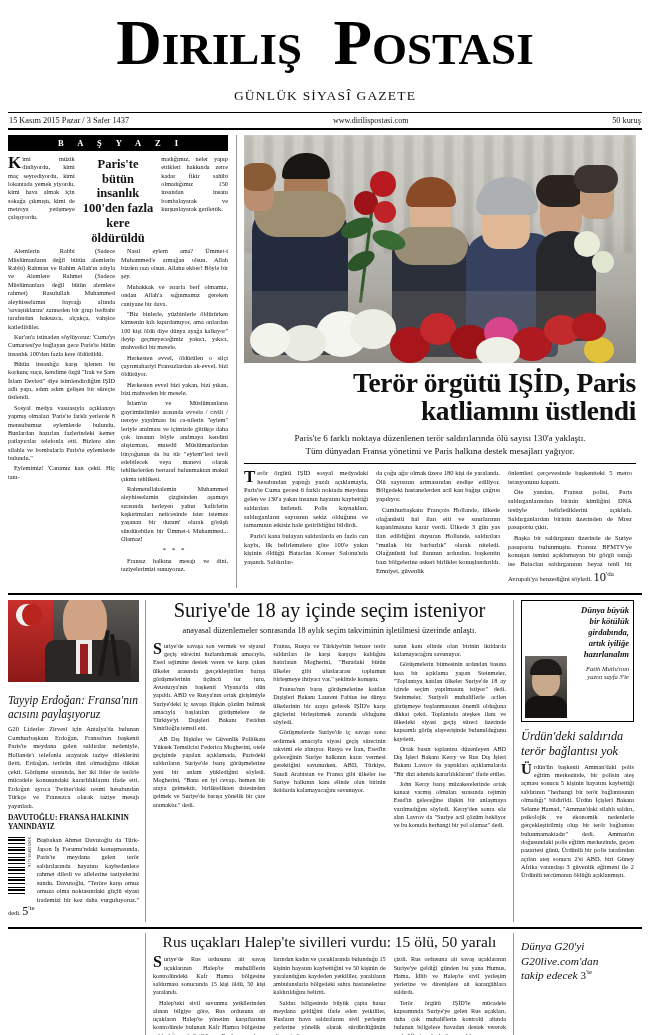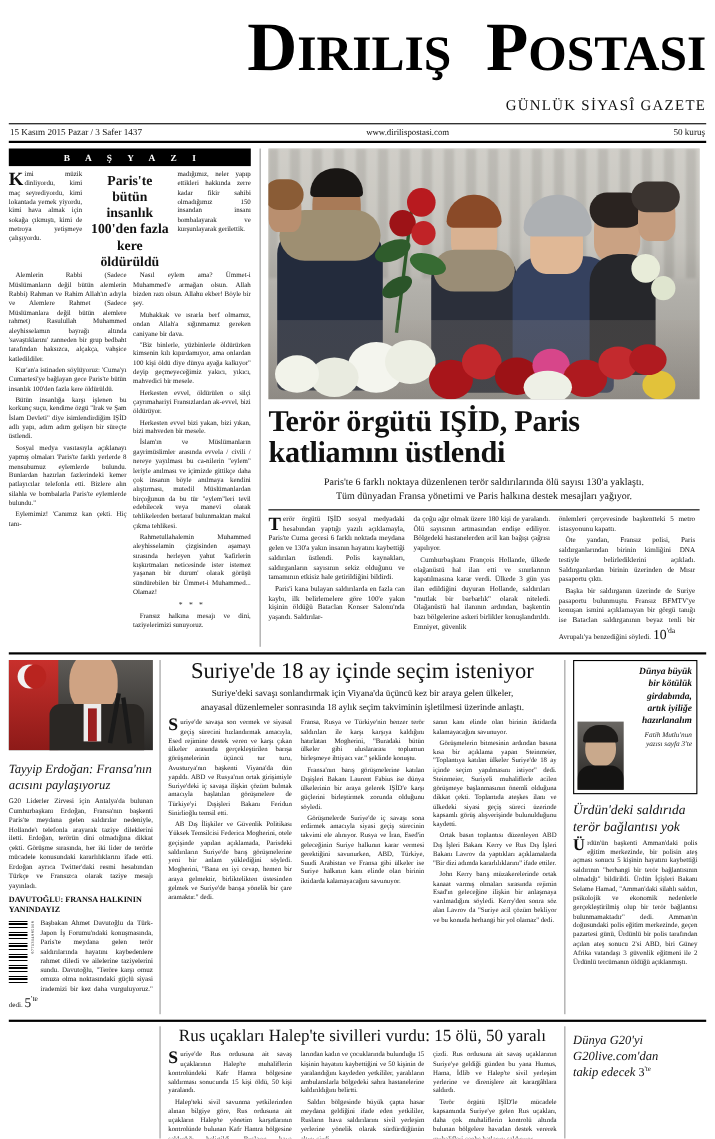--- a/index.html
+++ b/index.html
@@ -7,21 +7,21 @@
   body {
     width:650px; height:1035px;
     background:#ffffff;
     font-family:"Liberation Serif", serif;
     color:#111;
     overflow:hidden;
   }
   .page { width:650px; height:1035px; padding:6px 8px 0 8px; position:relative; }
 
   
-  .masthead { text-align:right; padding-top:8px; }
+  .masthead { text-align:center; padding-top:8px; }
   .masthead-title {
     font-family:"Liberation Serif", serif;
     font-weight:bold;
     font-size:63px;
     line-height:0.95;
     letter-spacing:0px;
     color:#000;
     white-space:nowrap;
   }
   .masthead-title .sm { font-size:45px; }
@@ -78,21 +78,21 @@
     content:""; position:absolute; left:0; right:0; top:0; height:52%;
     background:repeating-linear-gradient(90deg, rgba(140,138,132,.35) 0 9px, rgba(190,188,182,.3) 9px 20px);
     filter:blur(1.4px);
   }
   .fig { position:absolute; border-radius:44% 44% 30% 30%; }
   .coat { position:absolute; border-radius:26px 26px 6px 6px; }
   .bloom { position:absolute; border-radius:50%; }
 
   
   .lead-head {
-    text-align:left; font-weight:bold; font-size:27.5px; line-height:1.04;
+    text-align:right; font-weight:bold; font-size:27.5px; line-height:1.04;
     margin-top:6px; letter-spacing:-0.3px;
   }
   .lead-sub {
     text-align:center; font-size:9.1px; line-height:1.42; margin-top:6px; padding:0 6px;
   }
   .lead-rule { border-top:0.9px solid #000; margin-top:5px; }
 
   
   .lead-body { display:flex; gap:8px; margin-top:5px; }
   .lead-body .bc { width:124px; font-size:6.5px; line-height:1.345; text-align:justify; }
@@ -343,21 +343,20 @@
         </div>
         <p class="first"><span>Başbakan Ahmet Davutoğlu da Türk-Japon İş Forumu'ndaki konuşmasında, Paris'te meydana gelen terör saldırılarında hayatını kaybedenlere rahmet diledi ve ailelerine taziyelerini sundu. Davutoğlu, "Teröre karşı omuz omuza olma noktasındaki güçlü siyasi irademizi bir kez daha vurguluyoruz." dedi.</span>
           <span class="refnum"><span>5</span><sup>'te</sup></span>
         </p>
       </div>
     </div>
 
     <div class="b2-mid">
       <div class="mid-head">Suriye'de 18 ay içinde seçim isteniyor</div>
       <div class="mid-sub">
-        <div>Suriye'deki savaşı sonlandırmak için Viyana'da üçüncü kez bir araya gelen ülkeler,</div>
         <div>anayasal düzenlemeler sonrasında 18 aylık seçim takviminin işletilmesi üzerinde anlaştı.</div>
       </div>
       <div class="mid-body">
         <div class="mc">
           <p class="first dc">Suriye'de savaşa son vermek ve siyasal geçiş sürecini hızlandırmak amacıyla, Esed rejimine destek veren ve karşı çıkan ülkeler arasında gerçekleştirilen barışa görüşmelerinin üçüncü tur turu, Avusturya'nın başkenti Viyana'da dün yapıldı. ABD ve Rusya'nın ortak girişimiyle Suriye'deki iç savaşa ilişkin çözüm bulmak amacıyla başlatılan görüşmelere de Türkiye'yi Dışişleri Bakanı Feridun Sinirlioğlu temsil etti.</p>
           <p>AB Dış İlişkiler ve Güvenlik Politikası Yüksek Temsilcisi Federica Mogherini, otele geçişinde yapılan açıklamada, Parisdeki saldırıların Suriye'de barış görüşmelerine yeni bir anlam yüklediğini söyledi. Mogherini, "Bana en iyi cevap, hemen bir araya gelmektir, birliktelikten üstesinden gelmek ve Suriye'de barışa yönelik bir çare aramaktır." dedi.</p>
         </div>
         <div class="mc">
           <p class="first">Fransa, Rusya ve Türkiye'nin benzer terör saldırıları ile karşı karşıya kaldığını hatırlatan Mogherini, "Buradaki bütün ülkeler gibi uluslararası toplumun birleşmeye ihtiyacı var." şeklinde konuştu.</p>
           <p>Fransa'nın barış görüşmelerine katılan Dışişleri Bakanı Laurent Fabius ise dünya ülkelerinin bir araya gelerek IŞİD'e karşı güçlerini birleştirmek zorunda olduğunu söyledi.</p>

